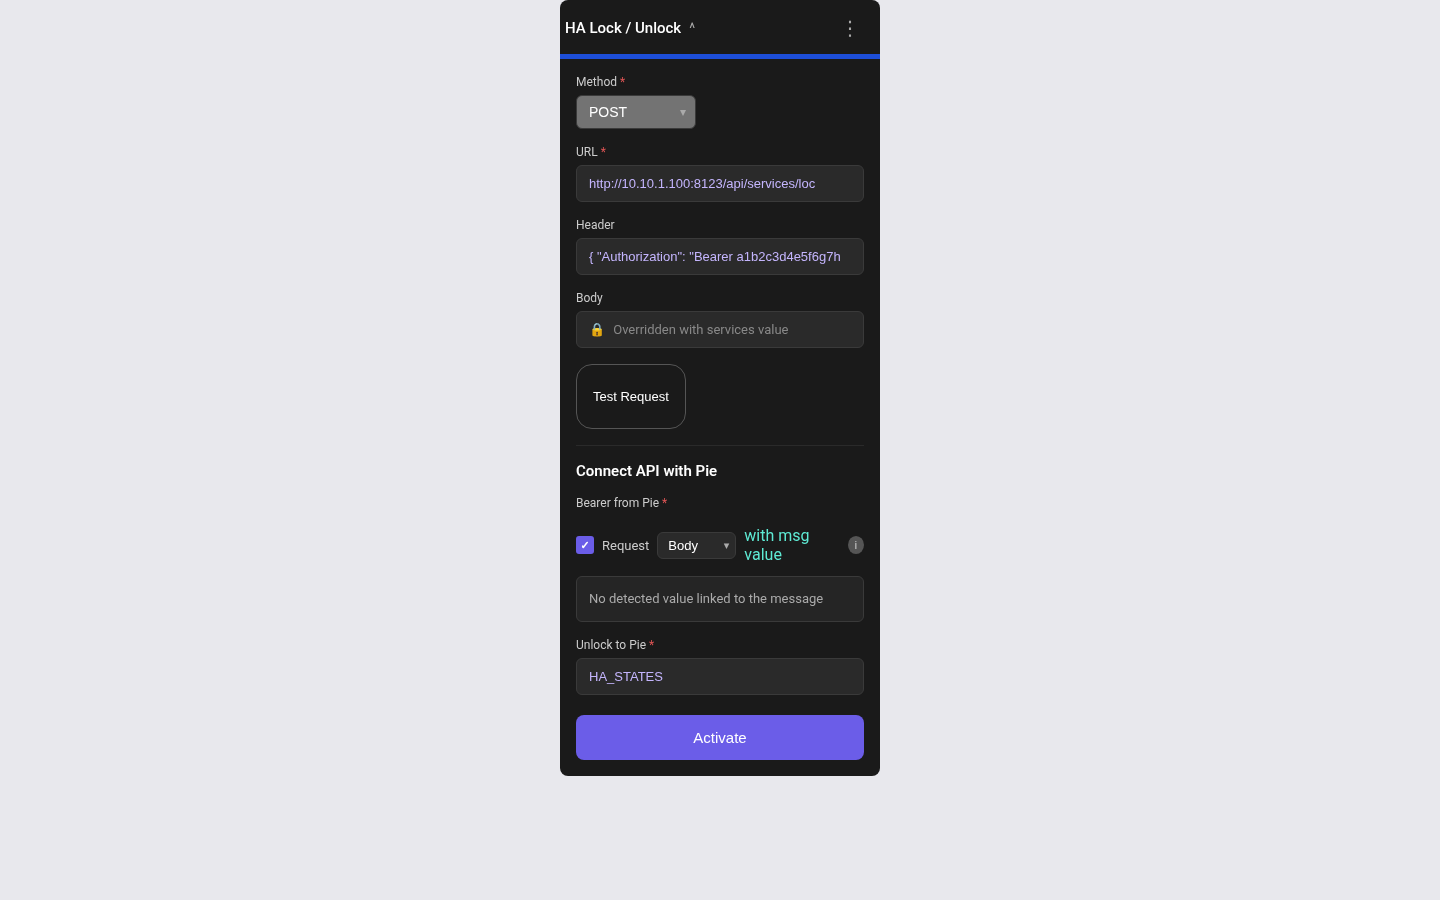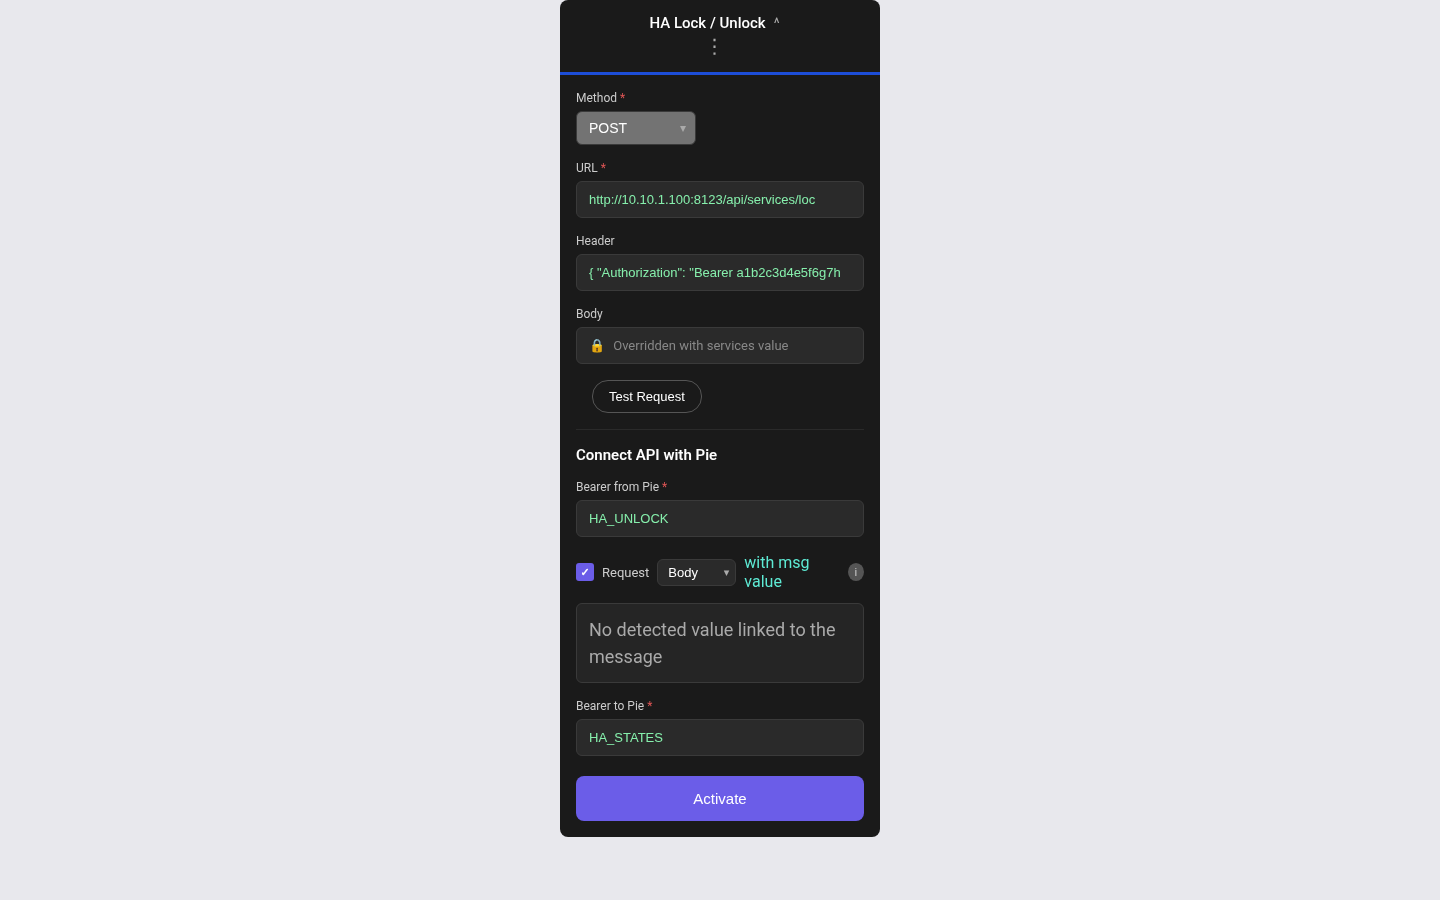--- a/index.html
+++ b/index.html
@@ -34,22 +34,21 @@
       border-radius: 8px;
       overflow: hidden;
       color: #ffffff;
     }
 
     .card-header {
       display: flex;
       justify-content: space-between;
       align-items: center;
       padding: 14px 16px 12px 5px;
-      border-bottom: 3px solid #1d4ed8;
-      flex-direction: column;
+      border-bottom: 5px solid #1d4ed8;
     }
 
     .card-title-area {
       display: flex;
       align-items: center;
       gap: 8px;
     }
 
     .card-title {
       font-size: 15px;
@@ -114,21 +113,21 @@
       top: 50%;
       transform: translateY(-50%);
       color: #aaaaaa;
       pointer-events: none;
       font-size: 12px;
     }
 
     .text-input {
       width: 100%;
       background-color: #2a2a2a;
-      color: #86efac;
+      color: #c4b5fd;
       border: 1px solid #3a3a3a;
       border-radius: 6px;
       padding: 10px 12px;
       font-size: 13px;
       outline: none;
     }
 
     .text-input::placeholder {
       color: #666666;
     }
@@ -149,24 +148,23 @@
     .lock-icon {
       font-size: 13px;
       color: #888888;
     }
 
     .test-request-btn {
       background-color: transparent;
       color: #ffffff;
       border: 1px solid #555555;
       border-radius: 16px;
-      padding: 8px 16px;
-      font-size: 13px;
-      cursor: pointer;
-      margin-left: 16px;
+      padding: 24px 16px;
+      font-size: 13px;
+      cursor: pointer;
     }
 
     .divider {
       height: 1px;
       background-color: #2a2a2a;
       margin: 16px 0;
     }
 
     .section-title {
       font-size: 15px;
@@ -264,21 +262,21 @@
 
     .warning-box {
       background-color: #252525;
       border: 1px solid #3a3a3a;
       border-radius: 6px;
       padding: 12px;
       margin-bottom: 16px;
     }
 
     .warning-text {
-      font-size: 18px;
+      font-size: 13px;
       color: #aaaaaa;
       line-height: 1.5;
     }
 
     .activate-btn {
       width: 100%;
       background-color: #6b5de8;
       color: #ffffff;
       border: none;
       border-radius: 8px;
@@ -360,21 +358,20 @@
       
       <div>
         <div class="section-title">Connect API with Pie</div>
 
         
         <div class="field-group">
           <div class="field-label">
             <span>Bearer from Pie</span>
             <span class="required-star">*</span>
           </div>
-          <input type="text" class="text-input" value="HA_UNLOCK" style="">
         </div>
 
         
         <div class="override-row">
           <div class="checkbox-wrapper">
             <input type="checkbox" class="checkbox-input" checked="" style="">
             <div class="checkbox-visual">
               <span class="checkmark">✓</span>
             </div>
           </div>
@@ -392,21 +389,21 @@
         </div>
 
         
         <div class="warning-box">
           <p class="warning-text">No detected value linked to the message</p>
         </div>
 
         
         <div class="field-group">
           <div class="field-label">
-            <span>Bearer to Pie</span>
+            <span>Unlock to Pie</span>
             <span class="required-star">*</span>
           </div>
           <input type="text" class="text-input" value="HA_STATES" style="">
         </div>
 
         
         <button class="activate-btn">Activate</button>
 
       </div>
     </div>

